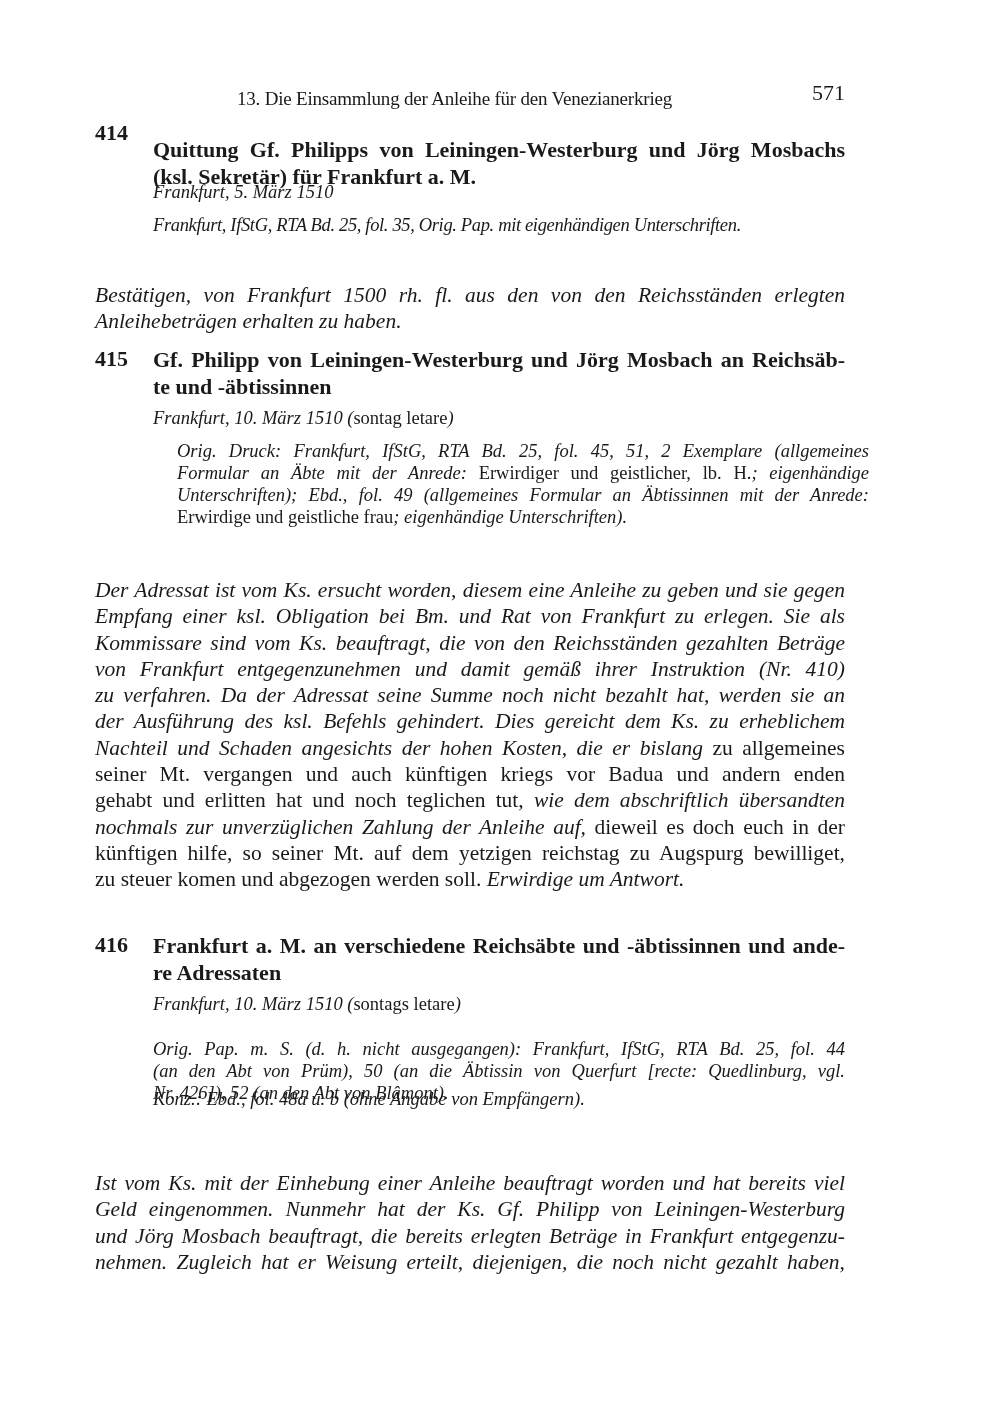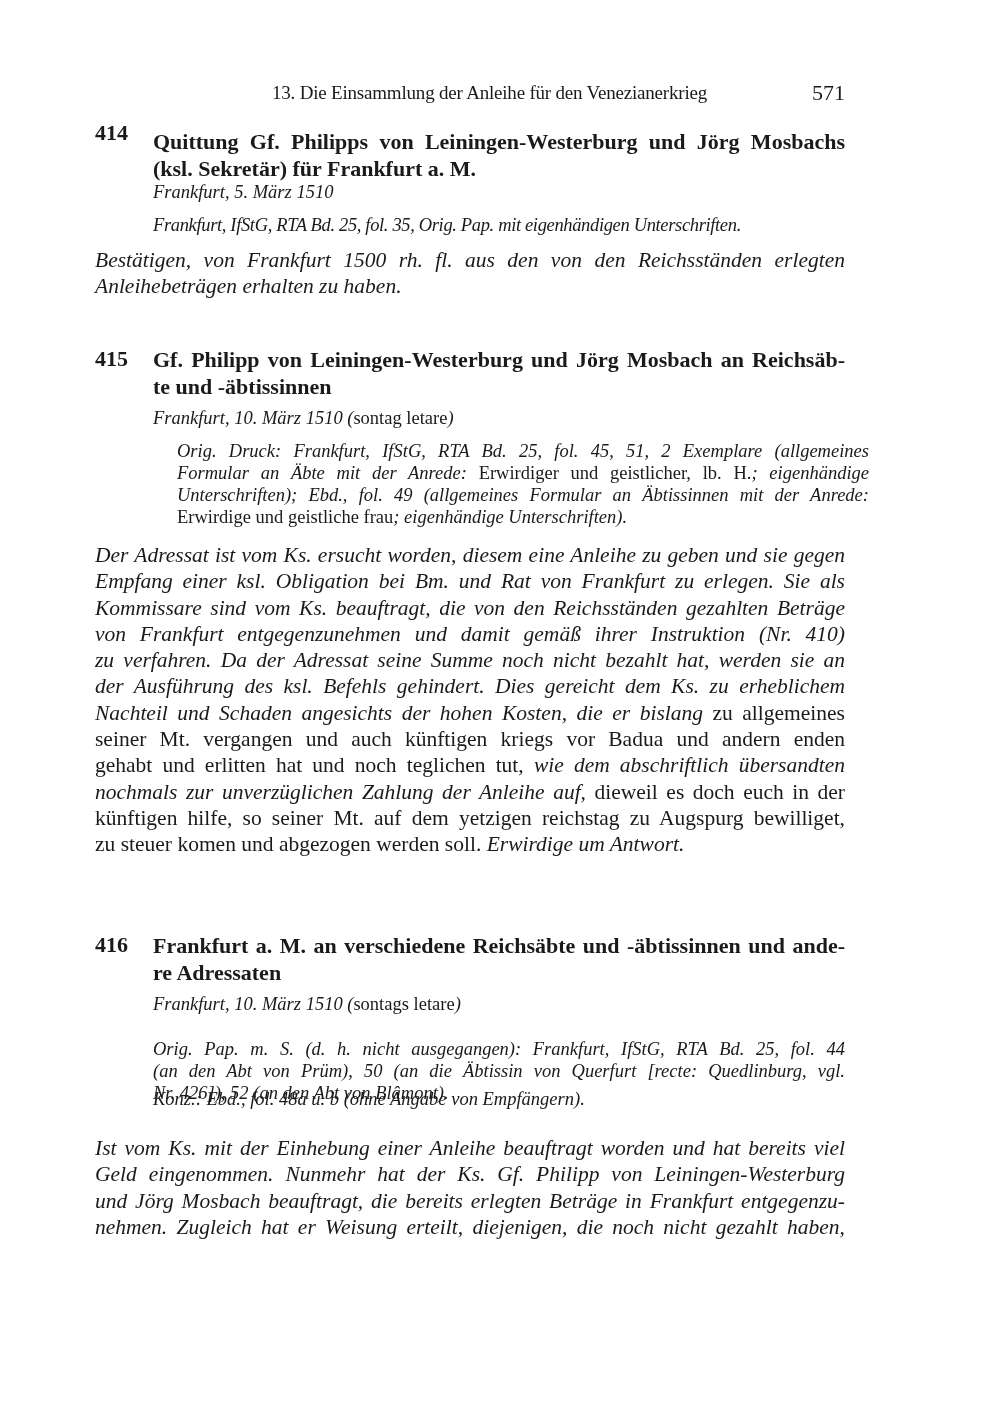--- a/index.html
+++ b/index.html
@@ -1,45 +1,45 @@
 <!DOCTYPE html>
 <html><head>
 <meta charset="utf-8">
 <style>
   html, body { margin: 0; padding: 0; background: #ffffff; }
   body { width: 1004px; height: 1418px; position: relative; overflow: hidden;
          font-family: "Liberation Serif", "DejaVu Serif", serif; color: #1a1a1a; }
   .page { position: absolute; left: 0; top: 0; width: 1004px; height: 1418px; }
   .running-head { position: absolute; top: 80px; left: 95px; width: 750px; height: 28px; }
-  .rh-title { position: absolute; left: 142px; top: 2px; font-size: 19px; letter-spacing: -0.2px; margin-left: 35px; }
+  .rh-title { position: absolute; left: 142px; top: 8px; font-size: 19px; letter-spacing: -0.2px; }
   .rh-page { position: absolute; right: 0; top: 0; font-size: 22px; }
 
   .entry { position: absolute; left: 95px; width: 750px; }
   .num { position: absolute; left: 0; top: 0; font-size: 22px; font-weight: bold; }
   .heading { position: absolute; left: 58px; width: 692px; font-size: 22px; font-weight: bold; line-height: 27px; text-align: justify; }
   .meta { position: absolute; left: 58px; width: 692px; font-size: 18.5px; font-style: italic; line-height: 22px; text-align: justify; }
   .line { display: block; white-space: nowrap; }
   .justify-line { display: block; text-align: justify; text-align-last: justify; white-space: normal; }
-  .body { position: absolute; left: 0; width: 750px; font-size: 21.5px; line-height: 26.3px; }
+  .body { position: absolute; left: 0; width: 750px; font-size: 21.5px; line-height: 26.3px; margin-top: 35px; }
   .it { font-style: italic; }
   .rm { font-style: normal; }
 </style>
 </head>
 <body>
 
 <div class="page">
 
   <div class="running-head">
     <span class="rh-title">13. Die Einsammlung der Anleihe für den Venezianerkrieg</span>
     <span class="rh-page">571</span>
   </div>
 
   <div class="entry" style="top:120px;">
     <span class="num">414</span>
-    <div class="heading" style="top:8px;">
+    <div class="heading" style="top:16px;">
       <span class="justify-line">Quittung Gf. Philipps von Leiningen-Westerburg und Jörg Mosbachs</span>
       <span class="line">(ksl. Sekretär) für Frankfurt a. M.</span>
     </div>
     <div class="meta" style="top:61px;">
       <span class="line">Frankfurt, 5. März 1510</span>
     </div>
     <div class="meta" style="top:94px;">
       <span class="line" style="letter-spacing:-0.35px;">Frankfurt, IfStG, RTA Bd. 25, fol. 35, Orig. Pap. mit eigenhändigen Unterschriften.</span>
     </div>
     <div class="body it" style="top:127px;">

